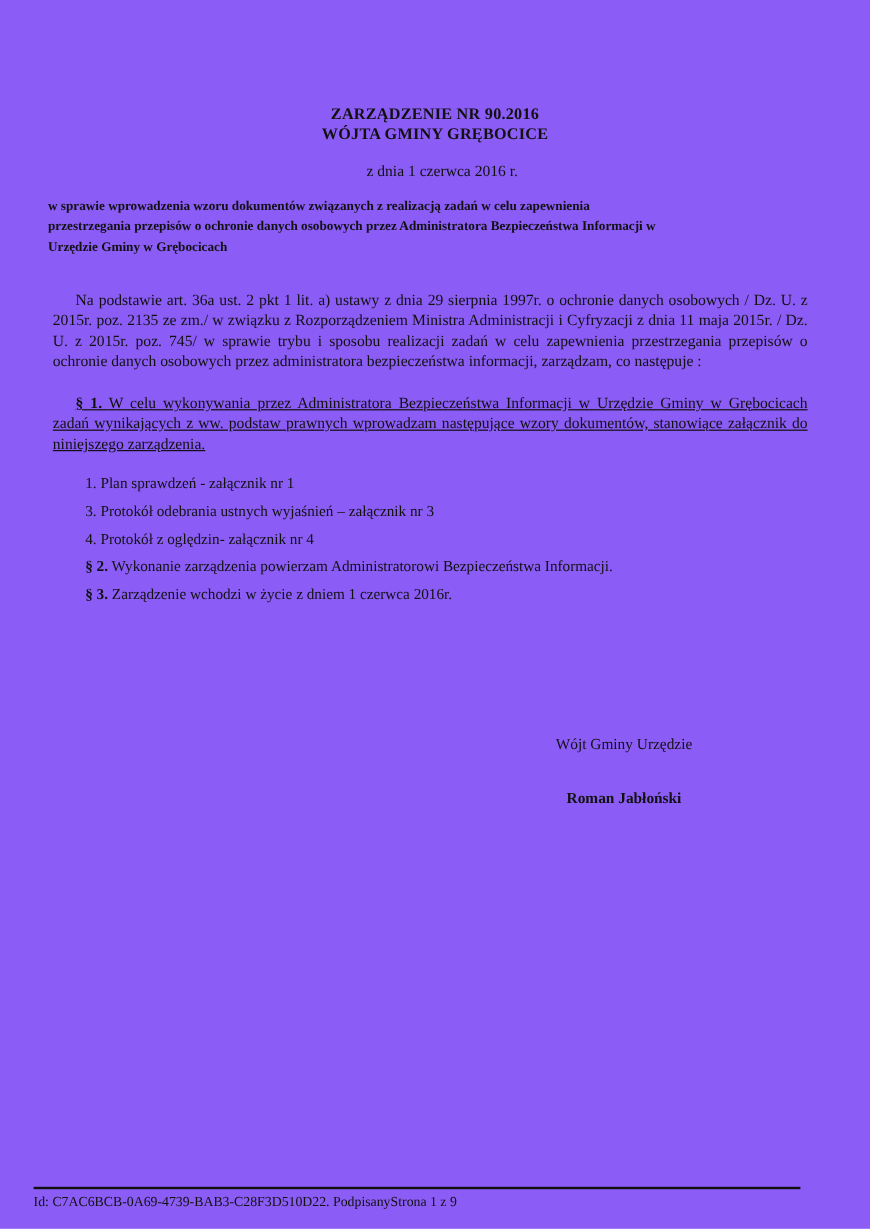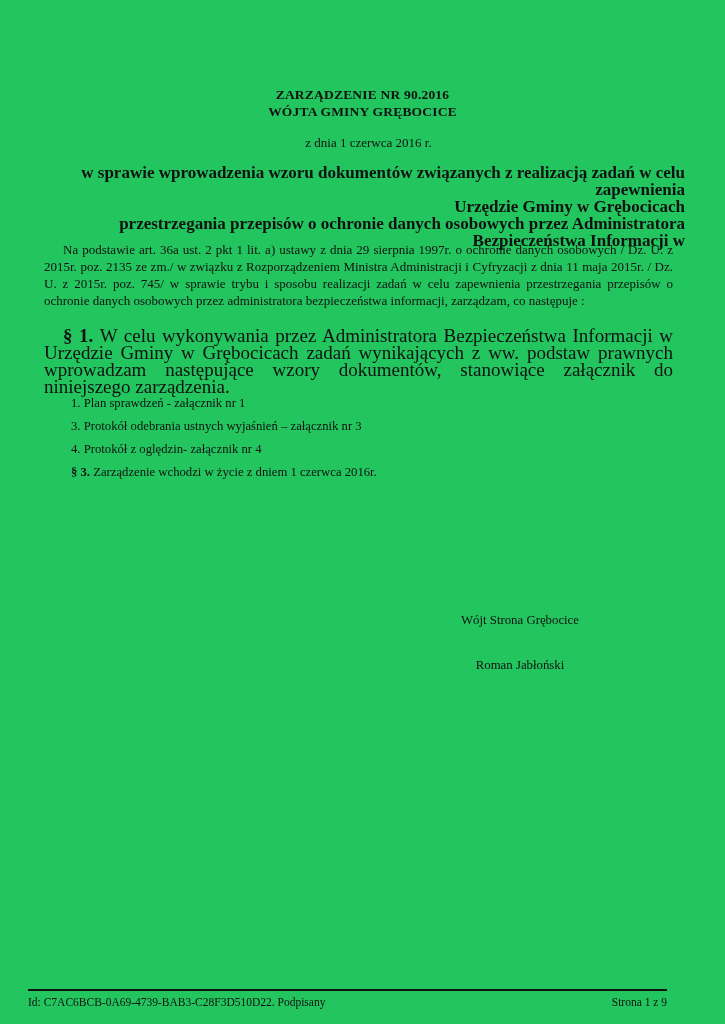--- a/index.html
+++ b/index.html
@@ -8,128 +8,129 @@
     width: 725px;
     height: 1024px;
     position: relative;
     font-family: "Liberation Serif", "DejaVu Serif", serif;
     color: #111111;
     overflow: hidden;
   }
   .page {
     position: absolute;
     inset: 0;
-    background: #22c55e;
+    background: #8b5cf6;
   }
   .doc-title {
     position: absolute;
     top: 86px; left: 0; right: 0;
     text-align: center;
     font-weight: bold;
     font-size: 13.5px;
     line-height: 17px;
     letter-spacing: 0.2px;
   }
   .doc-date {
     position: absolute;
     top: 135px; left: 0; right: 0;
     text-align: center;
     font-size: 13px;
     margin-left: 12px;
   }
   .doc-subject {
     position: absolute;
     top: 164px; left: 40px; width: 645px;
-    text-align: right;
+    text-align: left;
     font-weight: bold;
-    font-size: 17px;
+    font-size: 11px;
     line-height: 17px;
   }
   .preamble {
     position: absolute;
     top: 241px; left: 44px; width: 629px;
     font-size: 13px;
     line-height: 17px;
     text-align: justify;
     text-indent: 19px;
   }
   .section-first {
     position: absolute;
     top: 327px; left: 44px; width: 629px;
-    font-size: 19px;
+    font-size: 13px;
     line-height: 17px;
     text-align: justify;
     text-indent: 19px;
+    text-decoration: underline;
   }
   .attachment-block {
     position: absolute;
     top: 395px; left: 71px; width: 595px;
     font-size: 12.7px;
     line-height: 17px;
   }
   .attachment-block .row { margin-bottom: 6px; }
   .marker { font-weight: bold; }
   .signature-block {
     position: absolute;
     top: 612px; left: 380px; width: 280px;
     text-align: center;
     font-size: 12.8px;
     line-height: 17px;
   }
   .sig-name {
     margin-top: 28px;
-    font-weight: normal;
+    font-weight: bold;
   }
   .footer-rule {
     position: absolute;
     top: 989px; left: 28px; width: 639px;
     height: 2px;
     background: #111111;
   }
   .page-footer {
     position: absolute;
     top: 995px; left: 28px; width: 639px;
     display: flex;
-    justify-content: space-between;
     align-items: baseline;
     font-size: 11.5px;
     line-height: 14px;
   }
 </style>
 </head>
 <body>
 
 <div class="page">
 
   <div class="doc-title">
     <div>ZARZĄDZENIE NR 90.2016</div>
     <div>WÓJTA GMINY GRĘBOCICE</div>
   </div>
 
   <div class="doc-date">z dnia 1 czerwca 2016 r.</div>
 
   <div class="doc-subject">
     <div>w sprawie wprowadzenia wzoru dokumentów związanych z realizacją zadań w celu zapewnienia</div>
+    <div>przestrzegania przepisów o ochronie danych osobowych przez Administratora Bezpieczeństwa Informacji w</div>
     <div>Urzędzie Gminy w Grębocicach</div>
-    <div>przestrzegania przepisów o ochronie danych osobowych przez Administratora Bezpieczeństwa Informacji w</div>
   </div>
 
   <p class="preamble">Na podstawie art. 36a ust. 2 pkt 1 lit. a) ustawy z dnia 29 sierpnia 1997r. o ochronie danych osobowych / Dz. U. z 2015r. poz. 2135 ze zm./ w związku z Rozporządzeniem Ministra Administracji i Cyfryzacji z dnia 11 maja 2015r. / Dz. U. z 2015r. poz. 745/ w sprawie trybu i sposobu realizacji zadań w celu zapewnienia przestrzegania przepisów o ochronie danych osobowych przez administratora bezpieczeństwa informacji, zarządzam, co następuje :</p>
 
   <p class="section-first"><span class="marker">§ 1.</span> <span>W celu wykonywania przez Administratora Bezpieczeństwa Informacji w Urzędzie Gminy w Grębocicach zadań wynikających z ww. podstaw prawnych wprowadzam następujące wzory dokumentów, stanowiące załącznik do niniejszego zarządzenia.</span></p>
 
   <div class="attachment-block">
     <div class="row">1. Plan sprawdzeń  - załącznik nr 1</div>
     <div class="row">3. Protokół odebrania ustnych wyjaśnień – załącznik nr 3</div>
     <div class="row">4. Protokół z oględzin- załącznik nr 4</div>
+    <div class="row"><span class="marker">§ 2.</span> <span>Wykonanie zarządzenia powierzam Administratorowi Bezpieczeństwa Informacji.</span></div>
     <div class="row"><span class="marker">§ 3.</span> <span>Zarządzenie wchodzi w życie z dniem 1 czerwca 2016r.</span></div>
   </div>
 
   <div class="signature-block">
-    <div class="sig-role">Wójt Strona Grębocice</div>
+    <div class="sig-role">Wójt Gminy Urzędzie</div>
     <div class="sig-name">Roman Jabłoński</div>
   </div>
 
   <div class="footer-rule"></div>
 
   <div class="page-footer">
     <span>Id: C7AC6BCB-0A69-4739-BAB3-C28F3D510D22. Podpisany</span>
     <span>Strona 1 z 9</span>
   </div>
 

